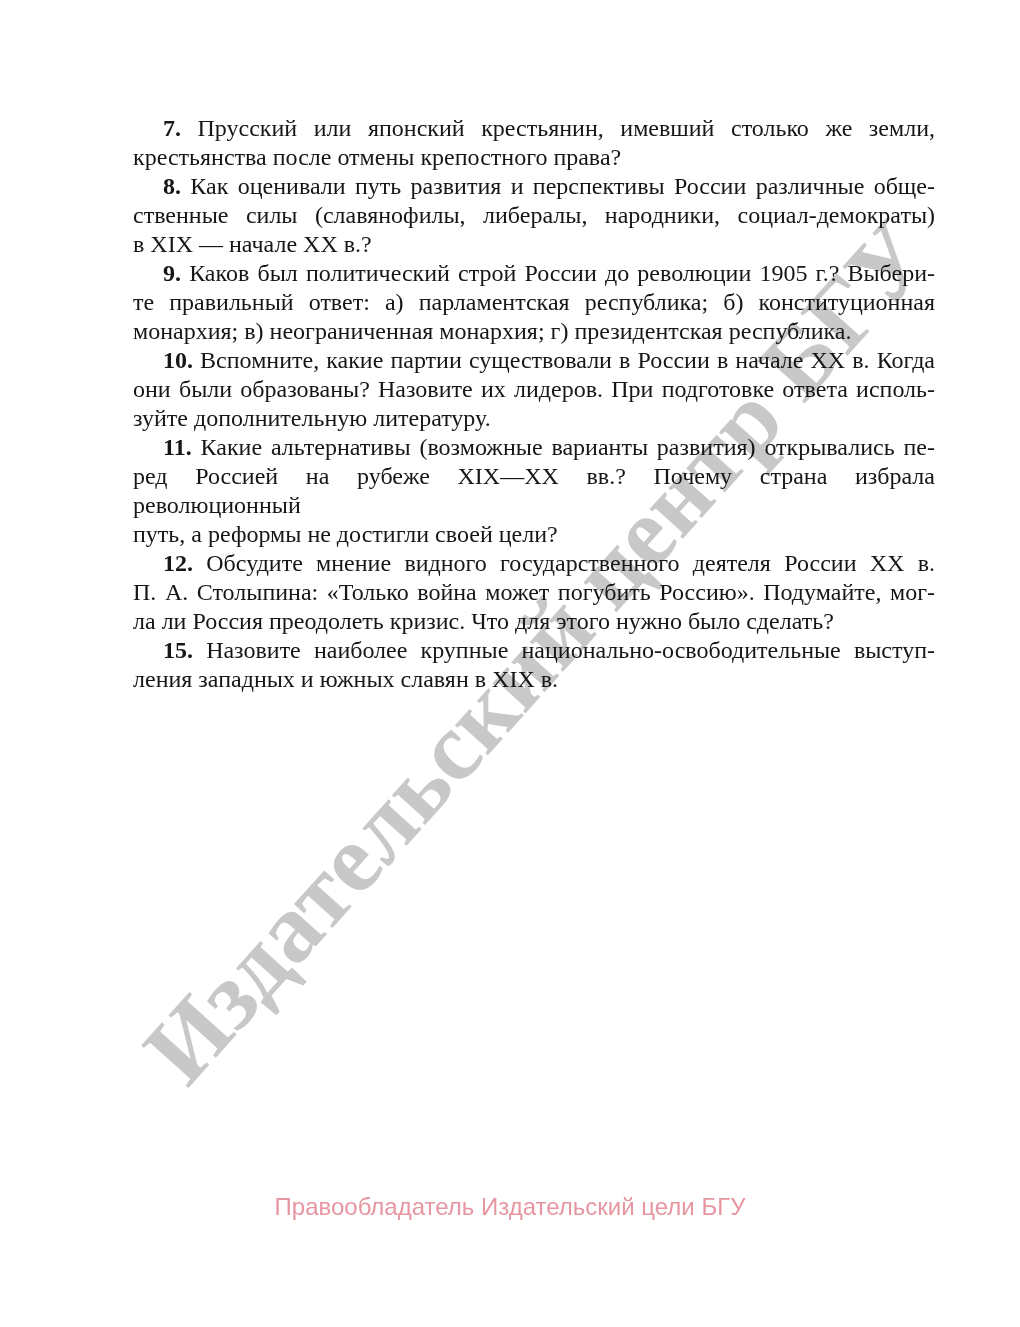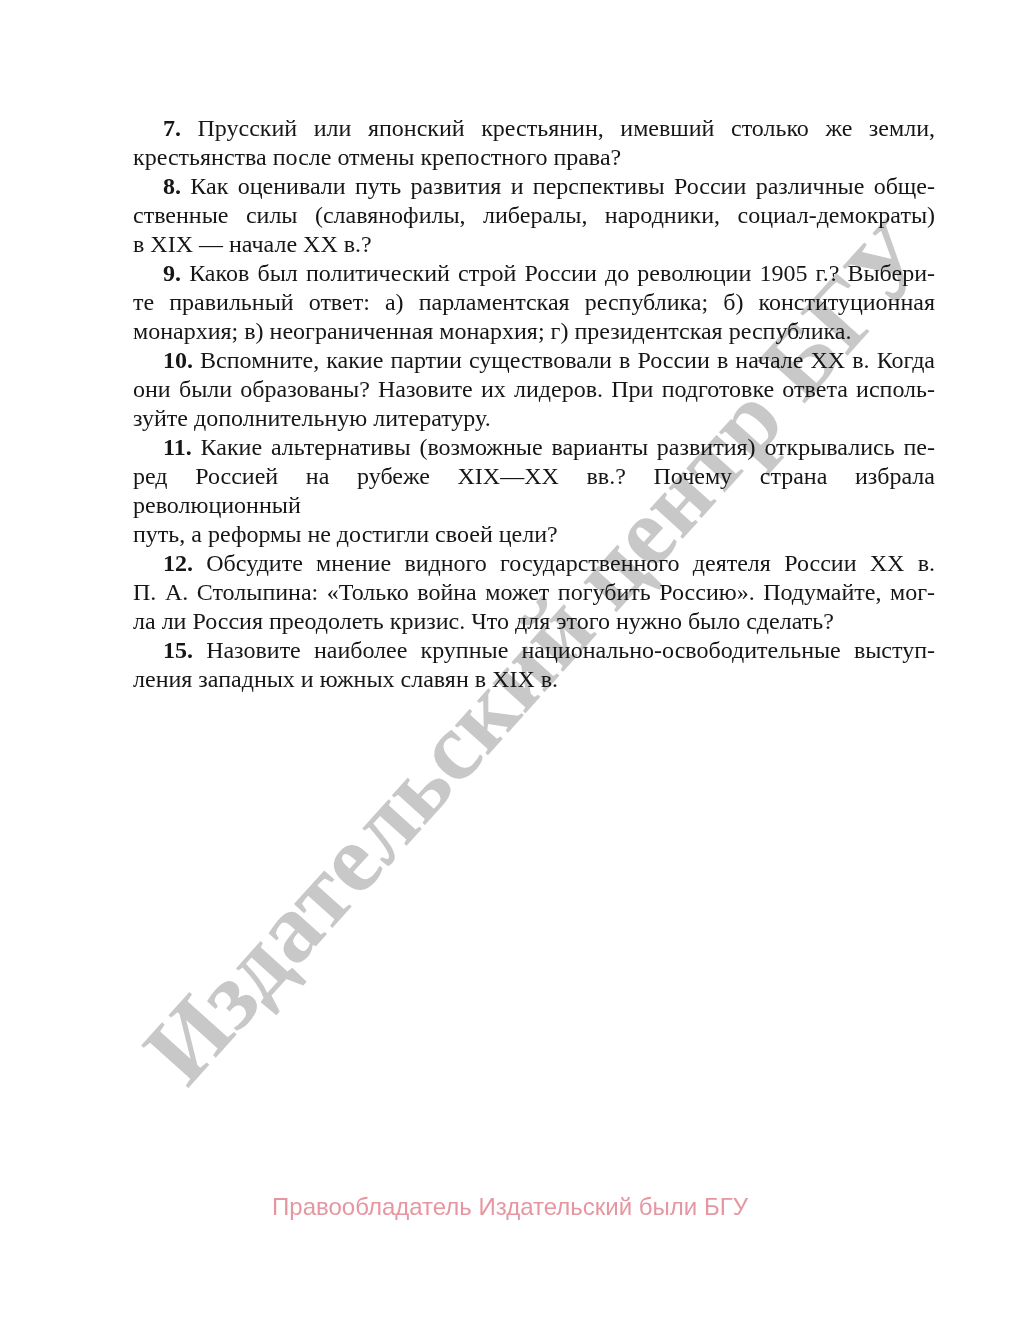--- a/index.html
+++ b/index.html
@@ -112,15 +112,15 @@
       <span class="line last">ла ли Россия преодолеть кризис. Что для этого нужно было сделать?</span>
     </p>
 
     <p class="para">
       <span class="line first"><b class="num">15.</b> <span>Назовите наиболее крупные национально-освободительные выступ-</span></span>
       <span class="line last">ления западных и южных славян в XIX в.</span>
     </p>
 
   </main>
 
-  <footer class="footer">Правообладатель Издательский были БГУ</footer>
+  <footer class="footer">Правообладатель Издательский цели БГУ</footer>
 
 </div>
 
 </body></html>

